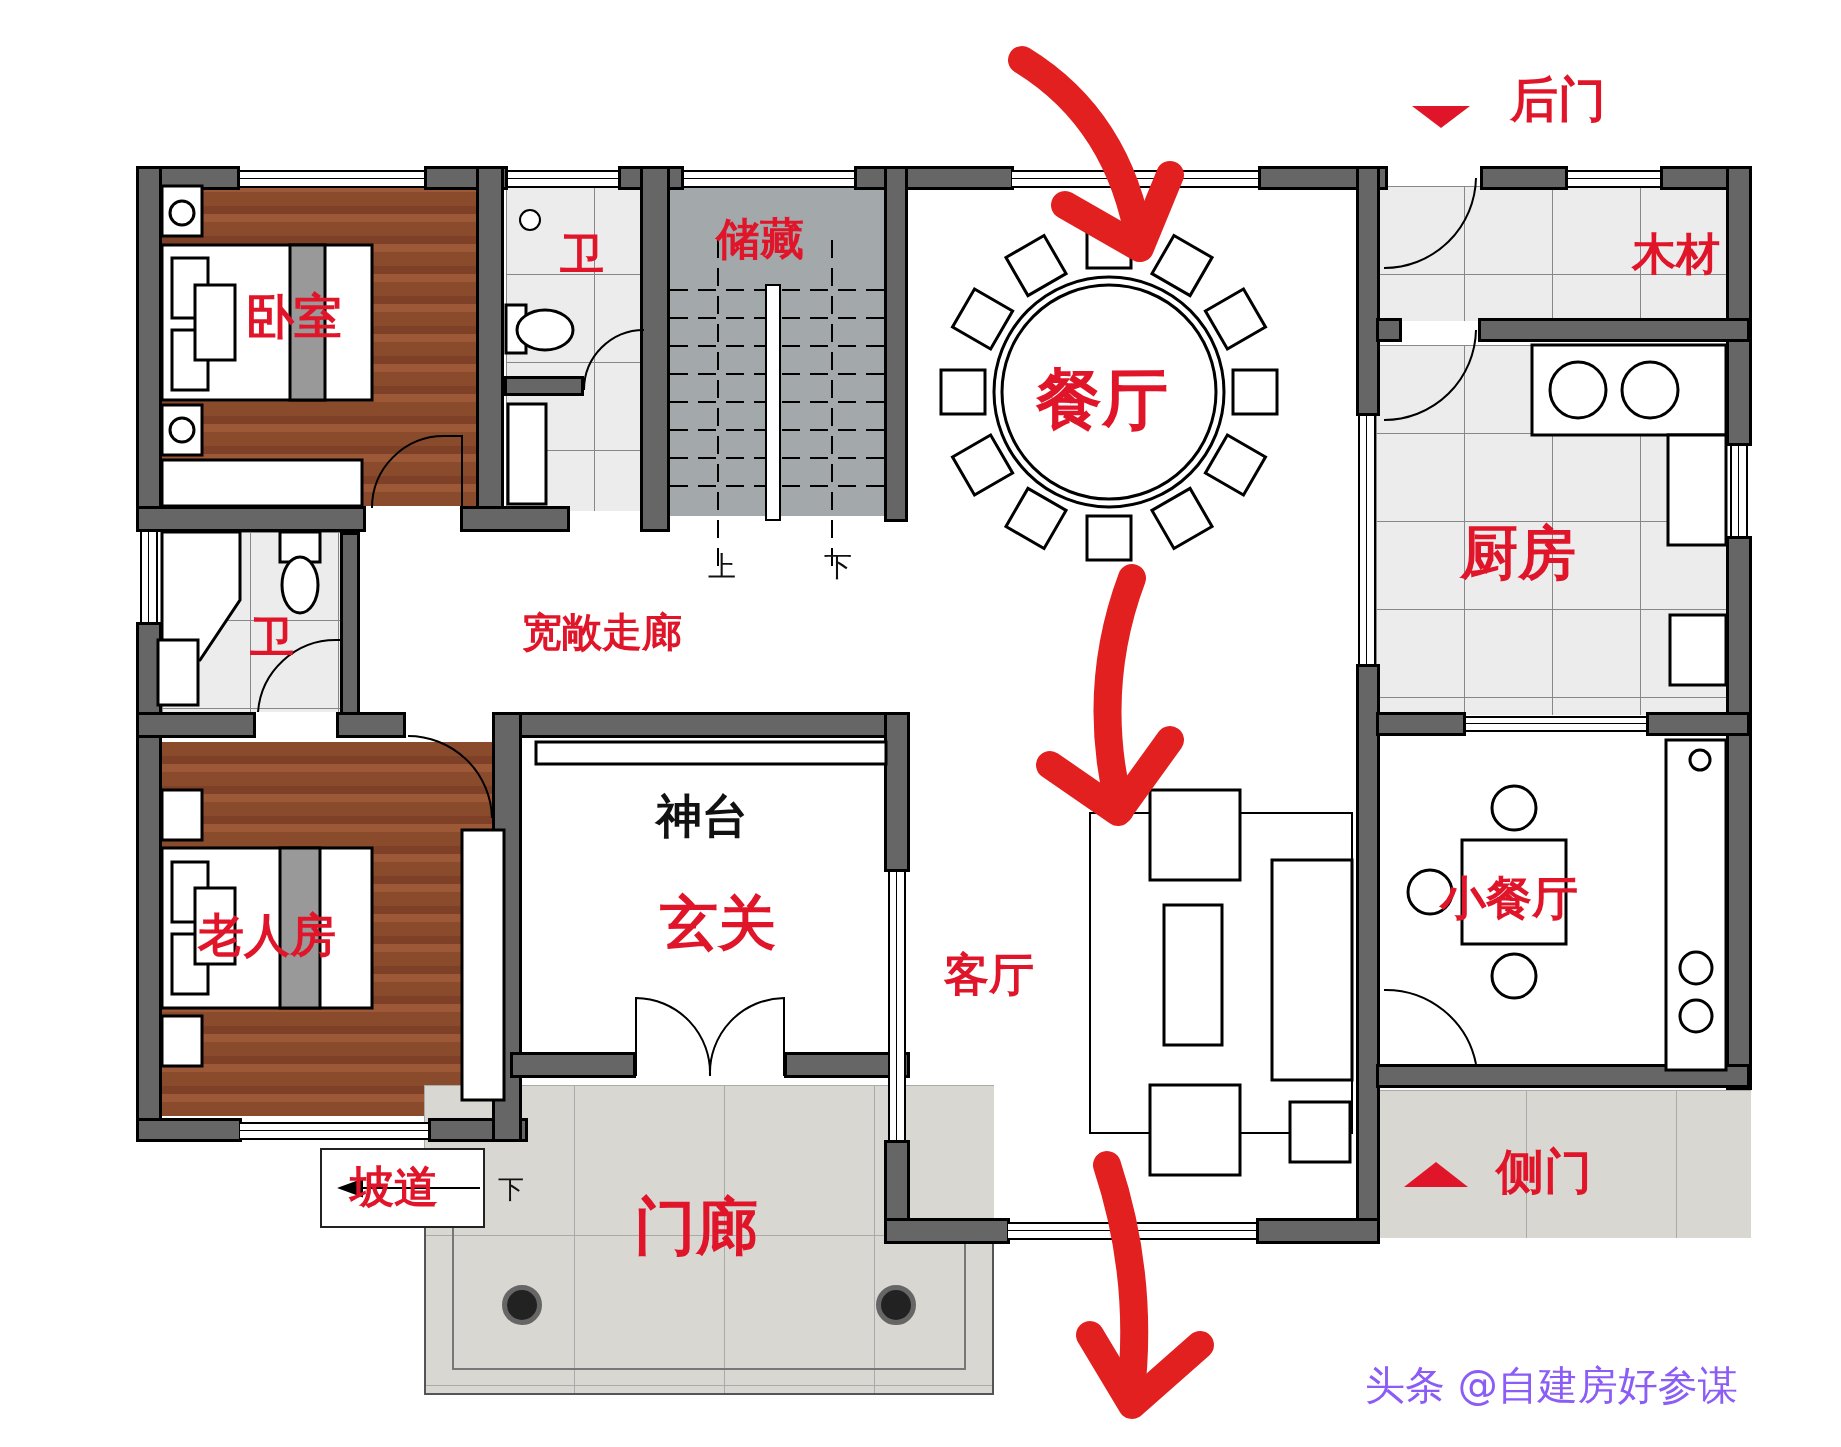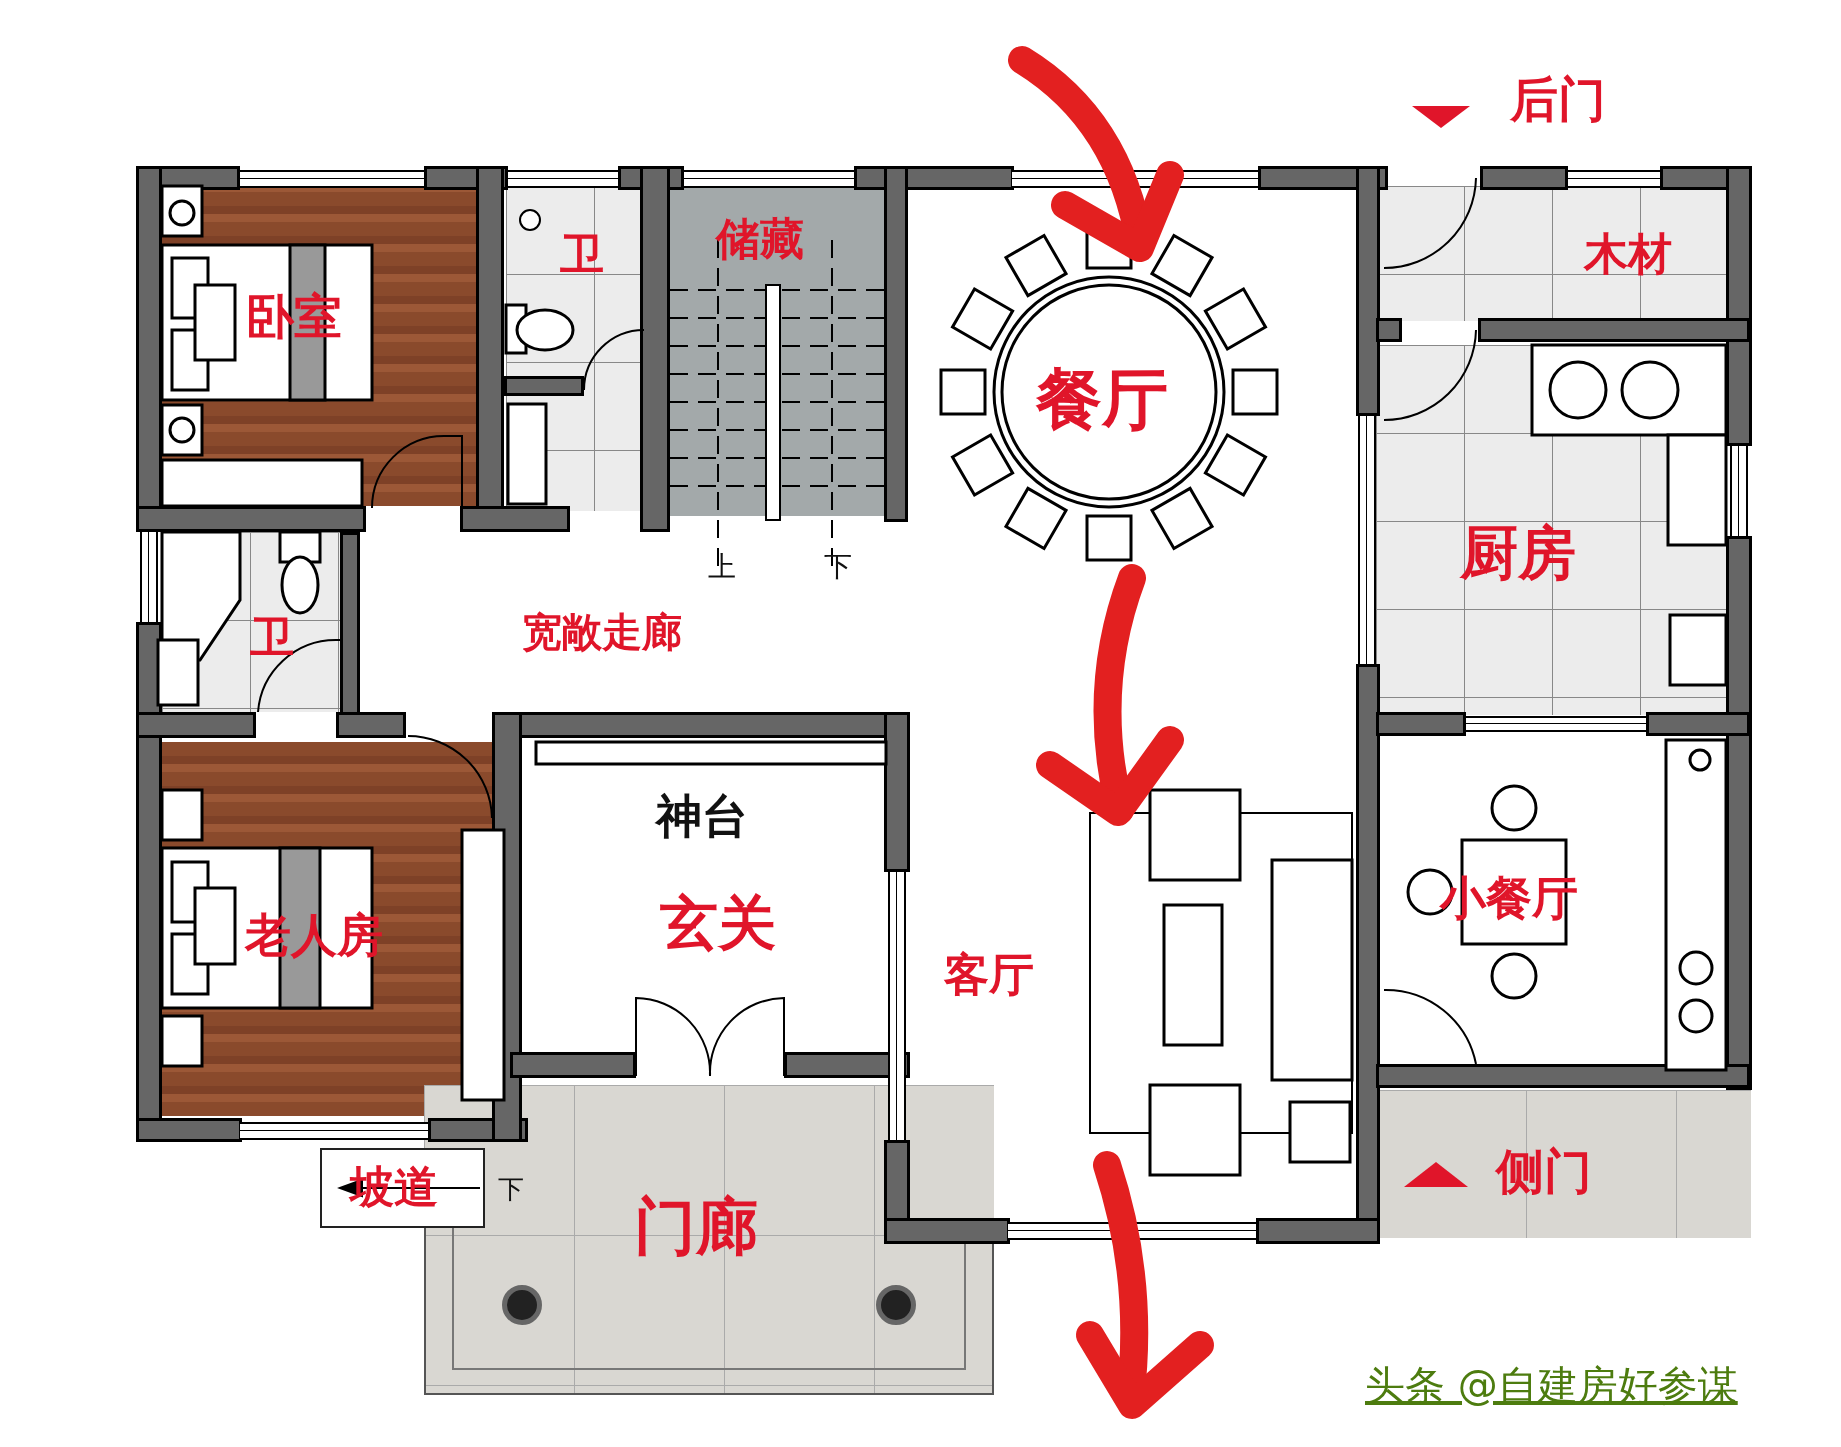--- a/index.html
+++ b/index.html
@@ -13,21 +13,21 @@
   .room{position:absolute;box-sizing:border-box;}
   .wood{background:repeating-linear-gradient(0deg,#8a4a2c 0 14px,#9c5837 14px 22px,#7e4127 22px 30px);}
   .tile{background-color:#ececec;background-image:linear-gradient(#888 1px,transparent 1px),linear-gradient(90deg,#888 1px,transparent 1px);background-size:88px 88px;}
   .marble{background:#fff;}
   .stair{background:#a3a9aa;}
   .porch{background-color:#d9d7d2;background-image:linear-gradient(#aaa 1px,transparent 1px),linear-gradient(90deg,#aaa 1px,transparent 1px);background-size:150px 150px;}
   .lbl{position:absolute;color:#e0152a;font-family:"DejaVu Serif",serif;font-weight:bold;white-space:nowrap;}
   .lblk{position:absolute;color:#111;font-family:"DejaVu Serif",serif;font-weight:bold;white-space:nowrap;}
   .tri-down{width:0;height:0;border-left:29px solid transparent;border-right:29px solid transparent;border-top:22px solid #e0152a;}
   .tri-up{width:0;height:0;border-left:32px solid transparent;border-right:32px solid transparent;border-bottom:25px solid #e0152a;}
-  .watermark{position:absolute;color:#4d7c0f;font-family:"DejaVu Sans",sans-serif;font-size:40px;white-space:nowrap;text-decoration:underline;}
+  .watermark{position:absolute;color:#8b5cf6;font-family:"DejaVu Sans",sans-serif;font-size:40px;white-space:nowrap;}
   svg{position:absolute;overflow:visible;}
 </style>
 </head>
 <body>
 
 <div class="room wood" style="left:162px;top:186px;width:316px;height:320px;"></div>
 <div class="room tile" style="left:506px;top:186px;width:140px;height:325px;"></div>
 <div class="room stair" style="left:670px;top:186px;width:218px;height:330px;"></div>
 <div class="room marble" style="left:906px;top:186px;width:454px;height:1030px;"></div>
 <div class="room marble" style="left:360px;top:520px;width:546px;height:200px;"></div>
@@ -229,25 +229,25 @@
     <path d="M1050 765 L1118 812 L1170 740"></path>
     <path d="M1107 1165 Q1145 1280 1130 1400"></path>
     <path d="M1090 1335 L1132 1405 L1200 1345"></path>
   </g>
 </svg>
 
 <div class="lbl" style="left:246px;top:285px;font-size:48px;">卧室</div>
 <div class="lbl" style="left:560px;top:225px;font-size:44px;">卫</div>
 <div class="lbl" style="left:716px;top:210px;font-size:44px;">储藏</div>
 <div class="lbl" style="left:1036px;top:355px;font-size:66px;">餐厅</div>
-<div class="lbl" style="left:1584px;top:225px;font-size:44px;font-family:Liberation Serif, serif;">木材</div>
+<div class="lbl" style="left:1632px;top:225px;font-size:44px;font-family:Liberation Serif, serif;">木材</div>
 <div class="lbl" style="left:1460px;top:515px;font-size:58px;">厨房</div>
 <div class="lbl" style="left:522px;top:605px;font-size:40px;">宽敞走廊</div>
 <div class="lbl" style="left:250px;top:608px;font-size:44px;">卫</div>
-<div class="lbl" style="left:198px;top:905px;font-size:46px;margin-left:47px;">老人房</div>
+<div class="lbl" style="left:198px;top:905px;font-size:46px;">老人房</div>
 <div class="lblk" style="left:656px;top:786px;font-size:46px;">神台</div>
 <div class="lbl" style="left:660px;top:885px;font-size:58px;">玄关</div>
 <div class="lbl" style="left:944px;top:945px;font-size:45px;">客厅</div>
 <div class="lbl" style="left:1440px;top:868px;font-size:46px;">小餐厅</div>
 <div class="lbl" style="left:634px;top:1185px;font-size:62px;">门廊</div>
 <div class="lbl" style="left:350px;top:1158px;font-size:44px;">坡道</div>
 
 <div class="lblk" style="left:708px;top:548px;font-size:28px;font-weight:normal;">上</div>
 <div class="lblk" style="left:824px;top:548px;font-size:28px;font-weight:normal;">下</div>
 <div class="lblk" style="left:498px;top:1172px;font-size:26px;font-weight:normal;">下</div>

